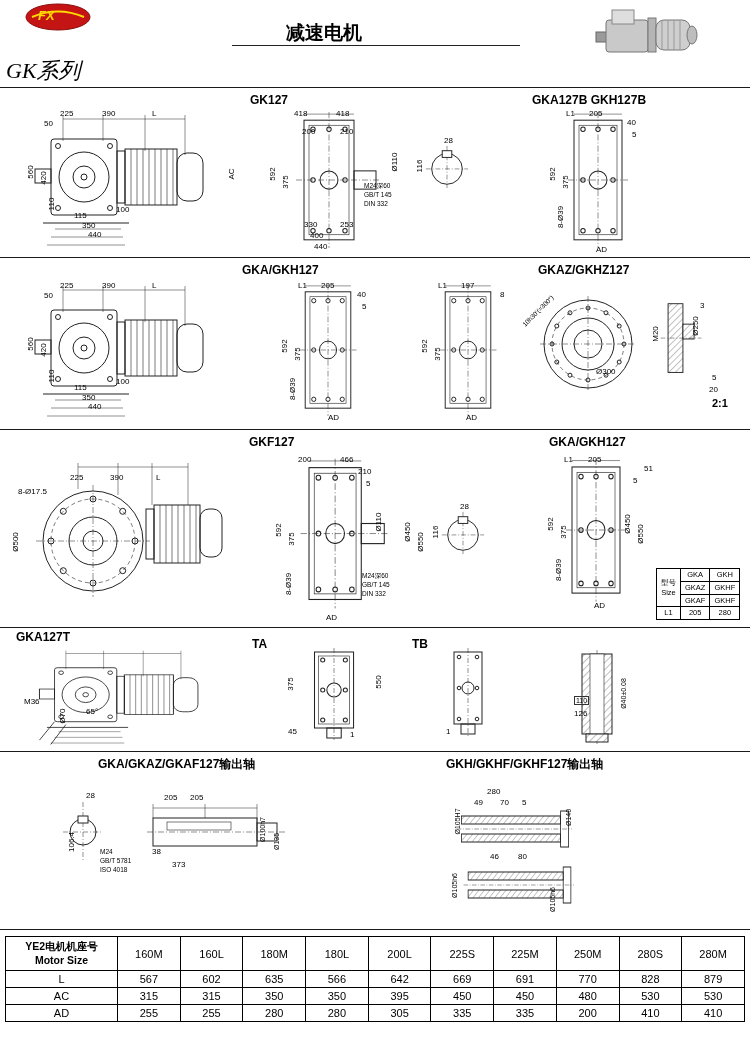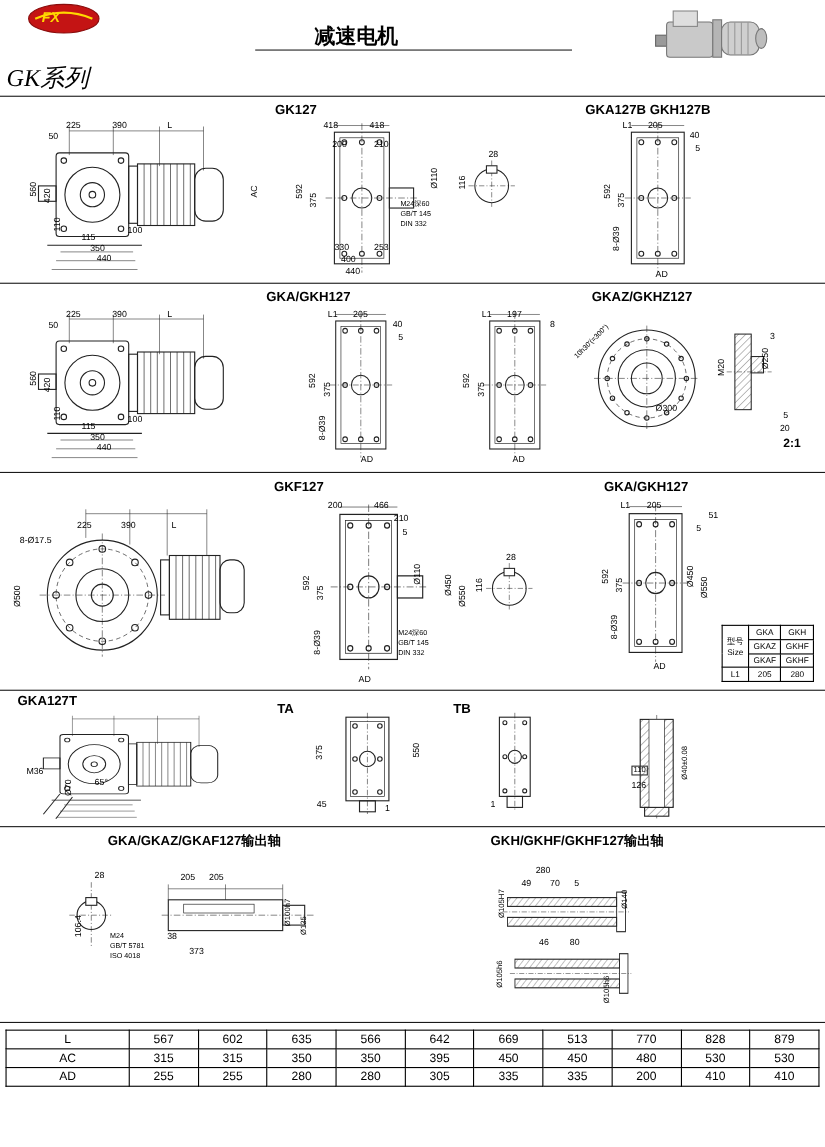--- a/index.html
+++ b/index.html
@@ -477,29 +477,43 @@
 <span class="d" style="left:490px;top:853px">46</span>
 <span class="d" style="left:518px;top:853px">80</span>
 <span class="d v" style="left:442px;top:882px;font-size:7px">Ø105h6</span>
 <span class="d v" style="left:540px;top:896px;font-size:7px">Ø105h6</span>
 
 <table id="motor-table">
 <colgroup>
         <col style="width:112px">
       </colgroup>
 <tbody>
+        <tr>
+<th class="hc">YE2电机机座号
+Motor Size</th>
+<th>160M</th>
+<th>160L</th>
+<th>180M</th>
+<th>180L</th>
+<th>200L</th>
+<th>225S</th>
+<th>225M</th>
+<th>250M</th>
+<th>280S</th>
+<th>280M</th>
+</tr>
 <tr>
 <td>L</td>
 <td>567</td>
 <td>602</td>
 <td>635</td>
 <td>566</td>
 <td>642</td>
 <td>669</td>
-<td>513</td>
+<td>691</td>
 <td>770</td>
 <td>828</td>
 <td>879</td>
 </tr>
 <tr>
 <td>AC</td>
 <td>315</td>
 <td>315</td>
 <td>350</td>
 <td>350</td>

